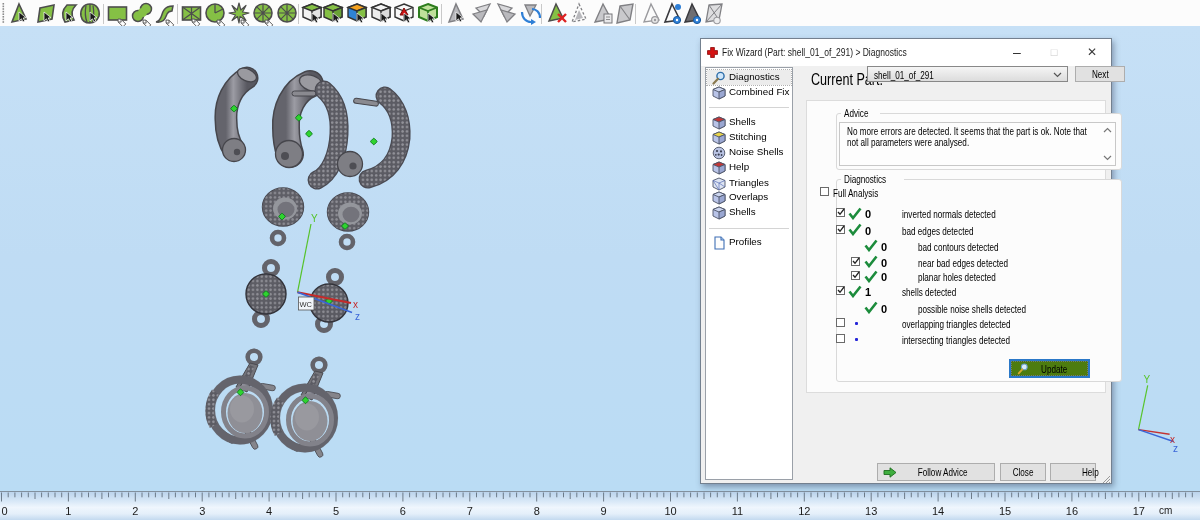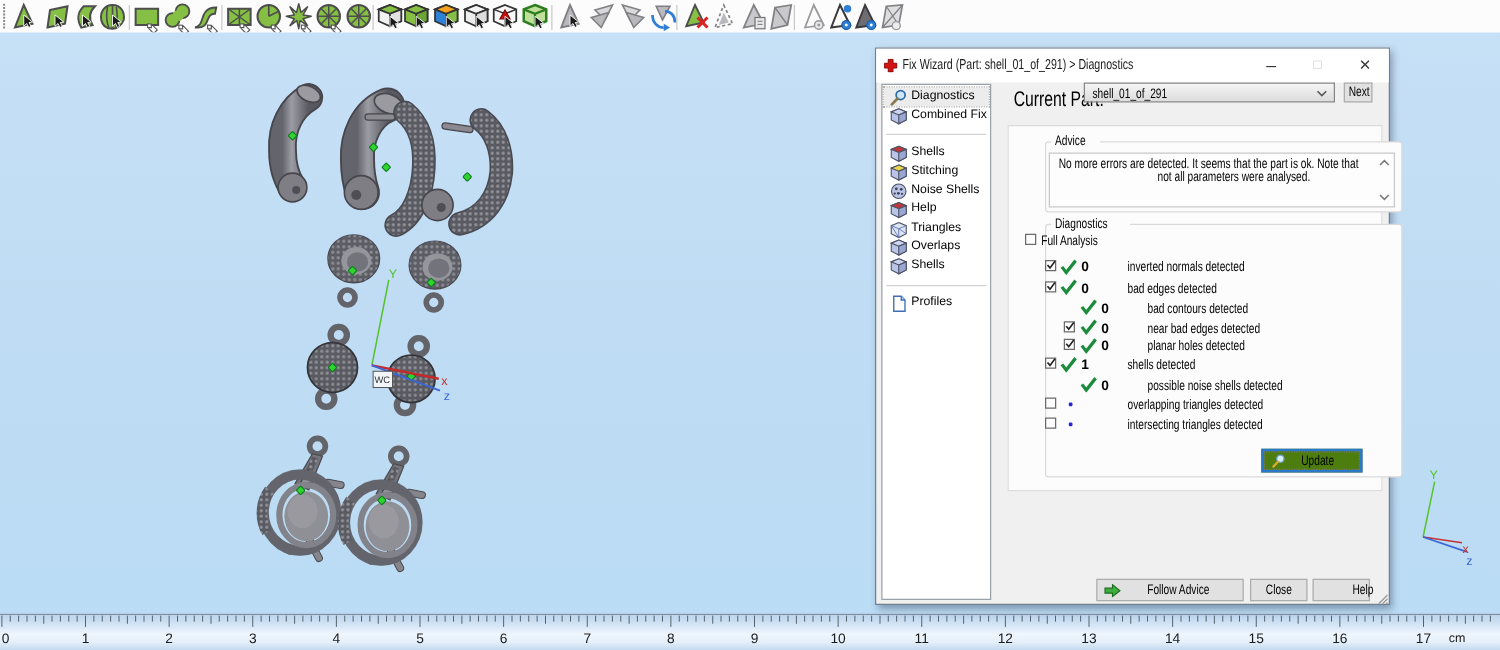--- a/index.html
+++ b/index.html
@@ -640,25 +640,25 @@
         <div class="ssep" style="top:160px"></div>
       </div>
     <div id="content" style="position: absolute; left: 0px; top: 0px; width: 412px; height: 446px;">
         <div class="abs" style="left:110px;top:31px;font-size:17px;"><span class="cx">Current Part:</span></div>
         <div class="abs" style="left:166px;top:27px;width:201px;height:16px;background:linear-gradient(#f5f5f5,#dcdcdc);border:1px solid #888;">
      <div class="abs" style="left:6px;top:2px;font-size:11px;"><span class="cx">shell_01_of_291</span></div>
      <svg class="abs" style="right:5px;top:5px" width="9" height="6" viewBox="0 0 9 6">
             <path d="M1 1 L4.5 4.5 L8 1" fill="none" stroke="#555" stroke-width="1.2"></path>
           </svg>
     </div>
-        <div class="btn" style="left:374px;top:27px;width:23px;height:16px;line-height:14px;"><span class="cxc">Next</span></div>
+        <div class="btn" style="left:374px;top:27px;width:50px;height:16px;line-height:14px;"><span class="cxc">Next</span></div>
         <div class="abs" style="left:105px;top:61px;width:300px;height:293px;background:#fcfcfc;border:1px solid #dcdcdc;"></div>
         <div class="gbox" style="left:114px;top:74px;width:286px;height:57px;background:#fcfcfc;">
       <div class="glabel"><span class="cx">Advice</span></div>
-      <div class="abs" style="left:2px;top:8px;width:277px;height:44px;background:#fdfdfd;border:1px solid #c8c8c8;text-align:center;">
+      <div class="abs" style="left:2px;top:8px;width:277px;height:44px;background:#fdfdfd;border:1px solid #c8c8c8;">
         <div class="abs" style="left:7px;top:3px;font-size:11px;line-height:10.5px;"><span class="cx">No more errors are detected. It seems that the part is ok. Note that</span><br><span class="cx">not all parameters were analysed.</span></div>
         <svg class="abs" style="right:3px;top:4px" width="9" height="6" viewBox="0 0 9 6">
               <path d="M1 5 L4.5 1.5 L8 5" fill="none" stroke="#777" stroke-width="1.2"></path>
             </svg>
         <svg class="abs" style="right:3px;bottom:4px" width="9" height="6" viewBox="0 0 9 6">
               <path d="M1 1 L4.5 4.5 L8 1" fill="none" stroke="#777" stroke-width="1.2"></path>
             </svg>
       </div>
     </div>
         <div class="gbox" style="left:114px;top:140px;width:286px;height:203px;background:#fcfcfc;">

